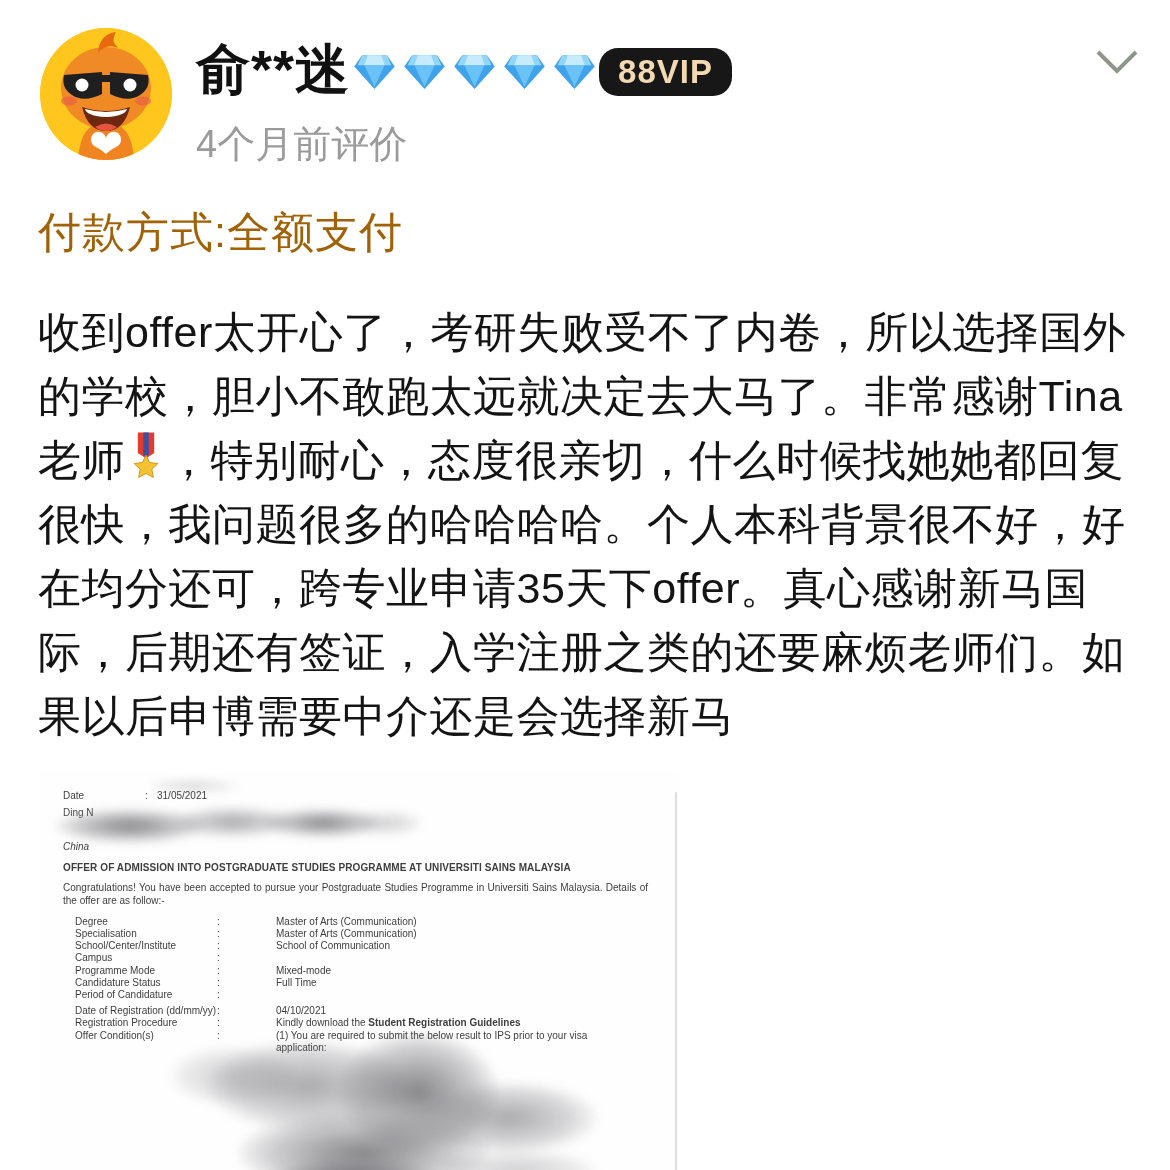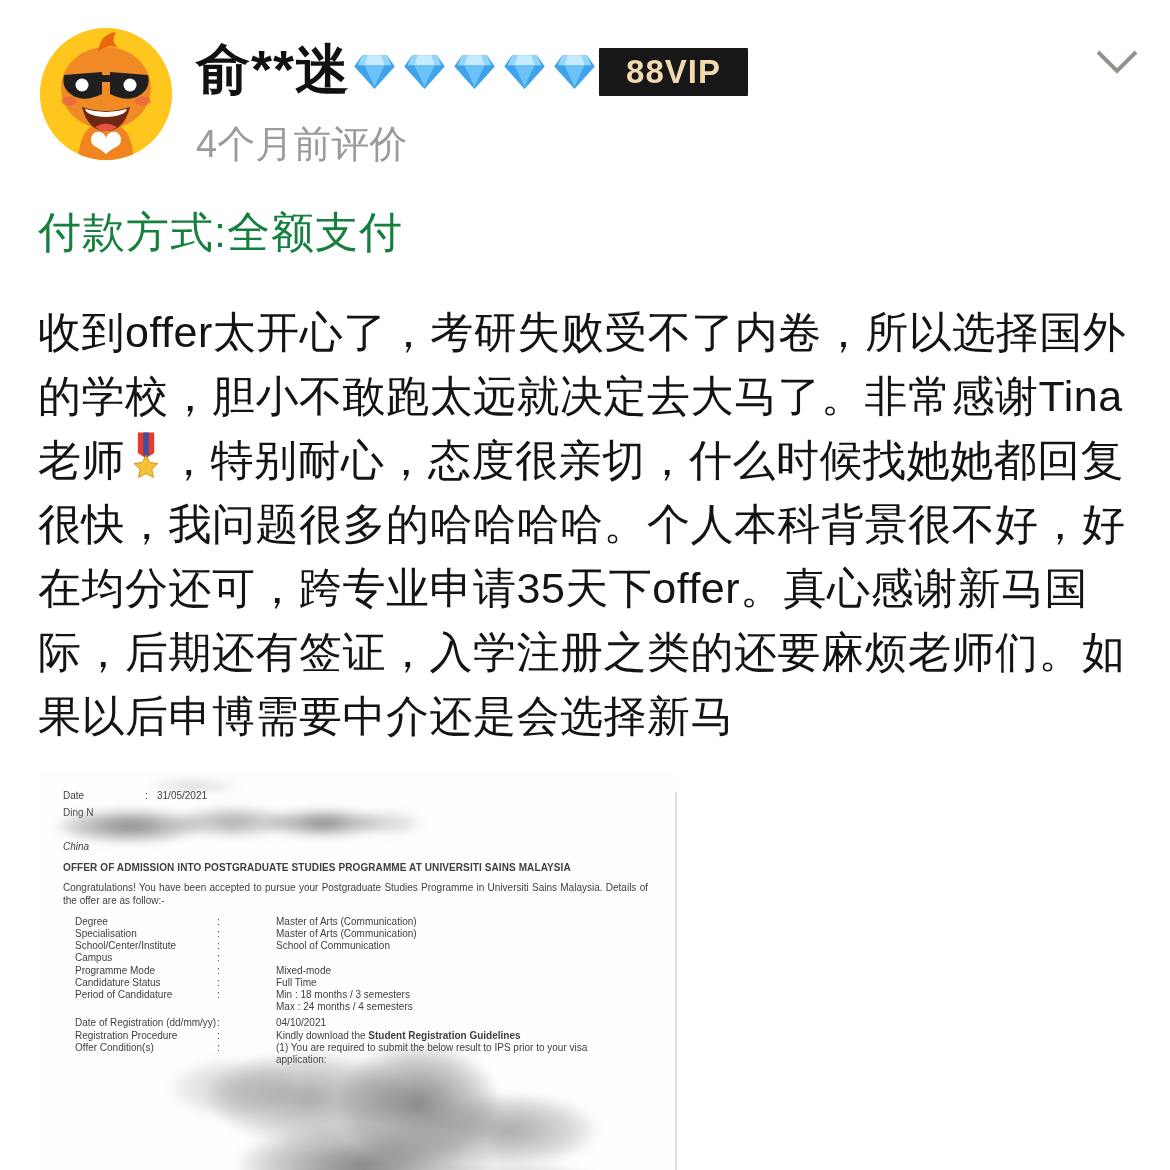--- a/index.html
+++ b/index.html
@@ -11,28 +11,28 @@
   .header{display:flex;align-items:flex-start;padding:28px 30px 0 40px;}
   .avatar{width:132px;height:132px;border-radius:50%;overflow:hidden;flex:none;background:#FFC61E;}
   .avatar svg{display:block;width:100%;height:100%;}
   .header-text{margin-left:24px;padding-top:6px;}
   .name-row{display:flex;align-items:center;gap:2px;}
   .username{font-size:54px;font-weight:bold;color:#111;letter-spacing:1px;}
   .diamonds{display:flex;align-items:center;gap:5px;margin-top:2px;}
   .diamonds svg{width:45px;height:40px;display:block;}
   .vip-badge{
     background:var(--vip-badge-bg,#171717);color:var(--vip-badge-text,#f2d9b2);
-    font-size:33px;font-weight:bold;line-height:1;padding:7px 27px 8px;border-radius:1px;
+    font-size:33px;font-weight:bold;line-height:1;padding:7px 19px 8px;border-radius:19px;
     letter-spacing:1px;margin-top:2px;
   }
   .time{margin-top:12px;font-size:38px;color:#9b9b9b;}
   .chevron{margin-left:auto;margin-top:20px;cursor:pointer;}
   .chevron svg{display:block;width:46px;height:28px;}
   
-  .payment{margin:34px 38px 7px;font-size:43px;color:#15803d;letter-spacing:1px;}
+  .payment{margin:34px 38px 7px;font-size:43px;color:#a16207;letter-spacing:1px;}
   .review-text{margin:38px 38px 0;width:1094px;font-size:43px;line-height:64px;color:#141414;letter-spacing:0.5px;}
   .medal{display:inline-block;width:30px;height:52px;vertical-align:-8px;margin:0 6px;}
   .medal svg{display:block;width:100%;height:100%;}
   
   .letter{
     position:relative;margin:24px 0 0 38px;width:640px;height:462px;overflow:hidden;
     background:#fefefe;font-size:10px;line-height:12.2px;color:#3e3e3e;
     filter:blur(0.25px);
   }
   .page-edge{position:absolute;top:20px;bottom:0;left:637px;width:2px;background:#dbded9;border-radius:2px;}
@@ -201,24 +201,20 @@
         <div class="detail-row">
           <span class="dl">Candidature Status</span>
           <span class="dc">:</span>
           <span class="dv">
             <div><span>Full Time</span></div>
           </span>
         </div>
         <div class="detail-row">
           <span class="dl">Period of Candidature</span>
           <span class="dc">:</span>
-          <span class="dv">
-            <div><span>Min : 18 months / 3 semesters</span></div>
-            <div><span>Max : 24 months / 4 semesters</span></div>
-          </span>
         </div>
         <div class="detail-row gap">
           <span class="dl">Date of Registration (dd/mm/yy)</span>
           <span class="dc">:</span>
           <span class="dv">
             <div><span>04/10/2021</span></div>
           </span>
         </div>
         <div class="detail-row">
           <span class="dl">Registration Procedure</span>

